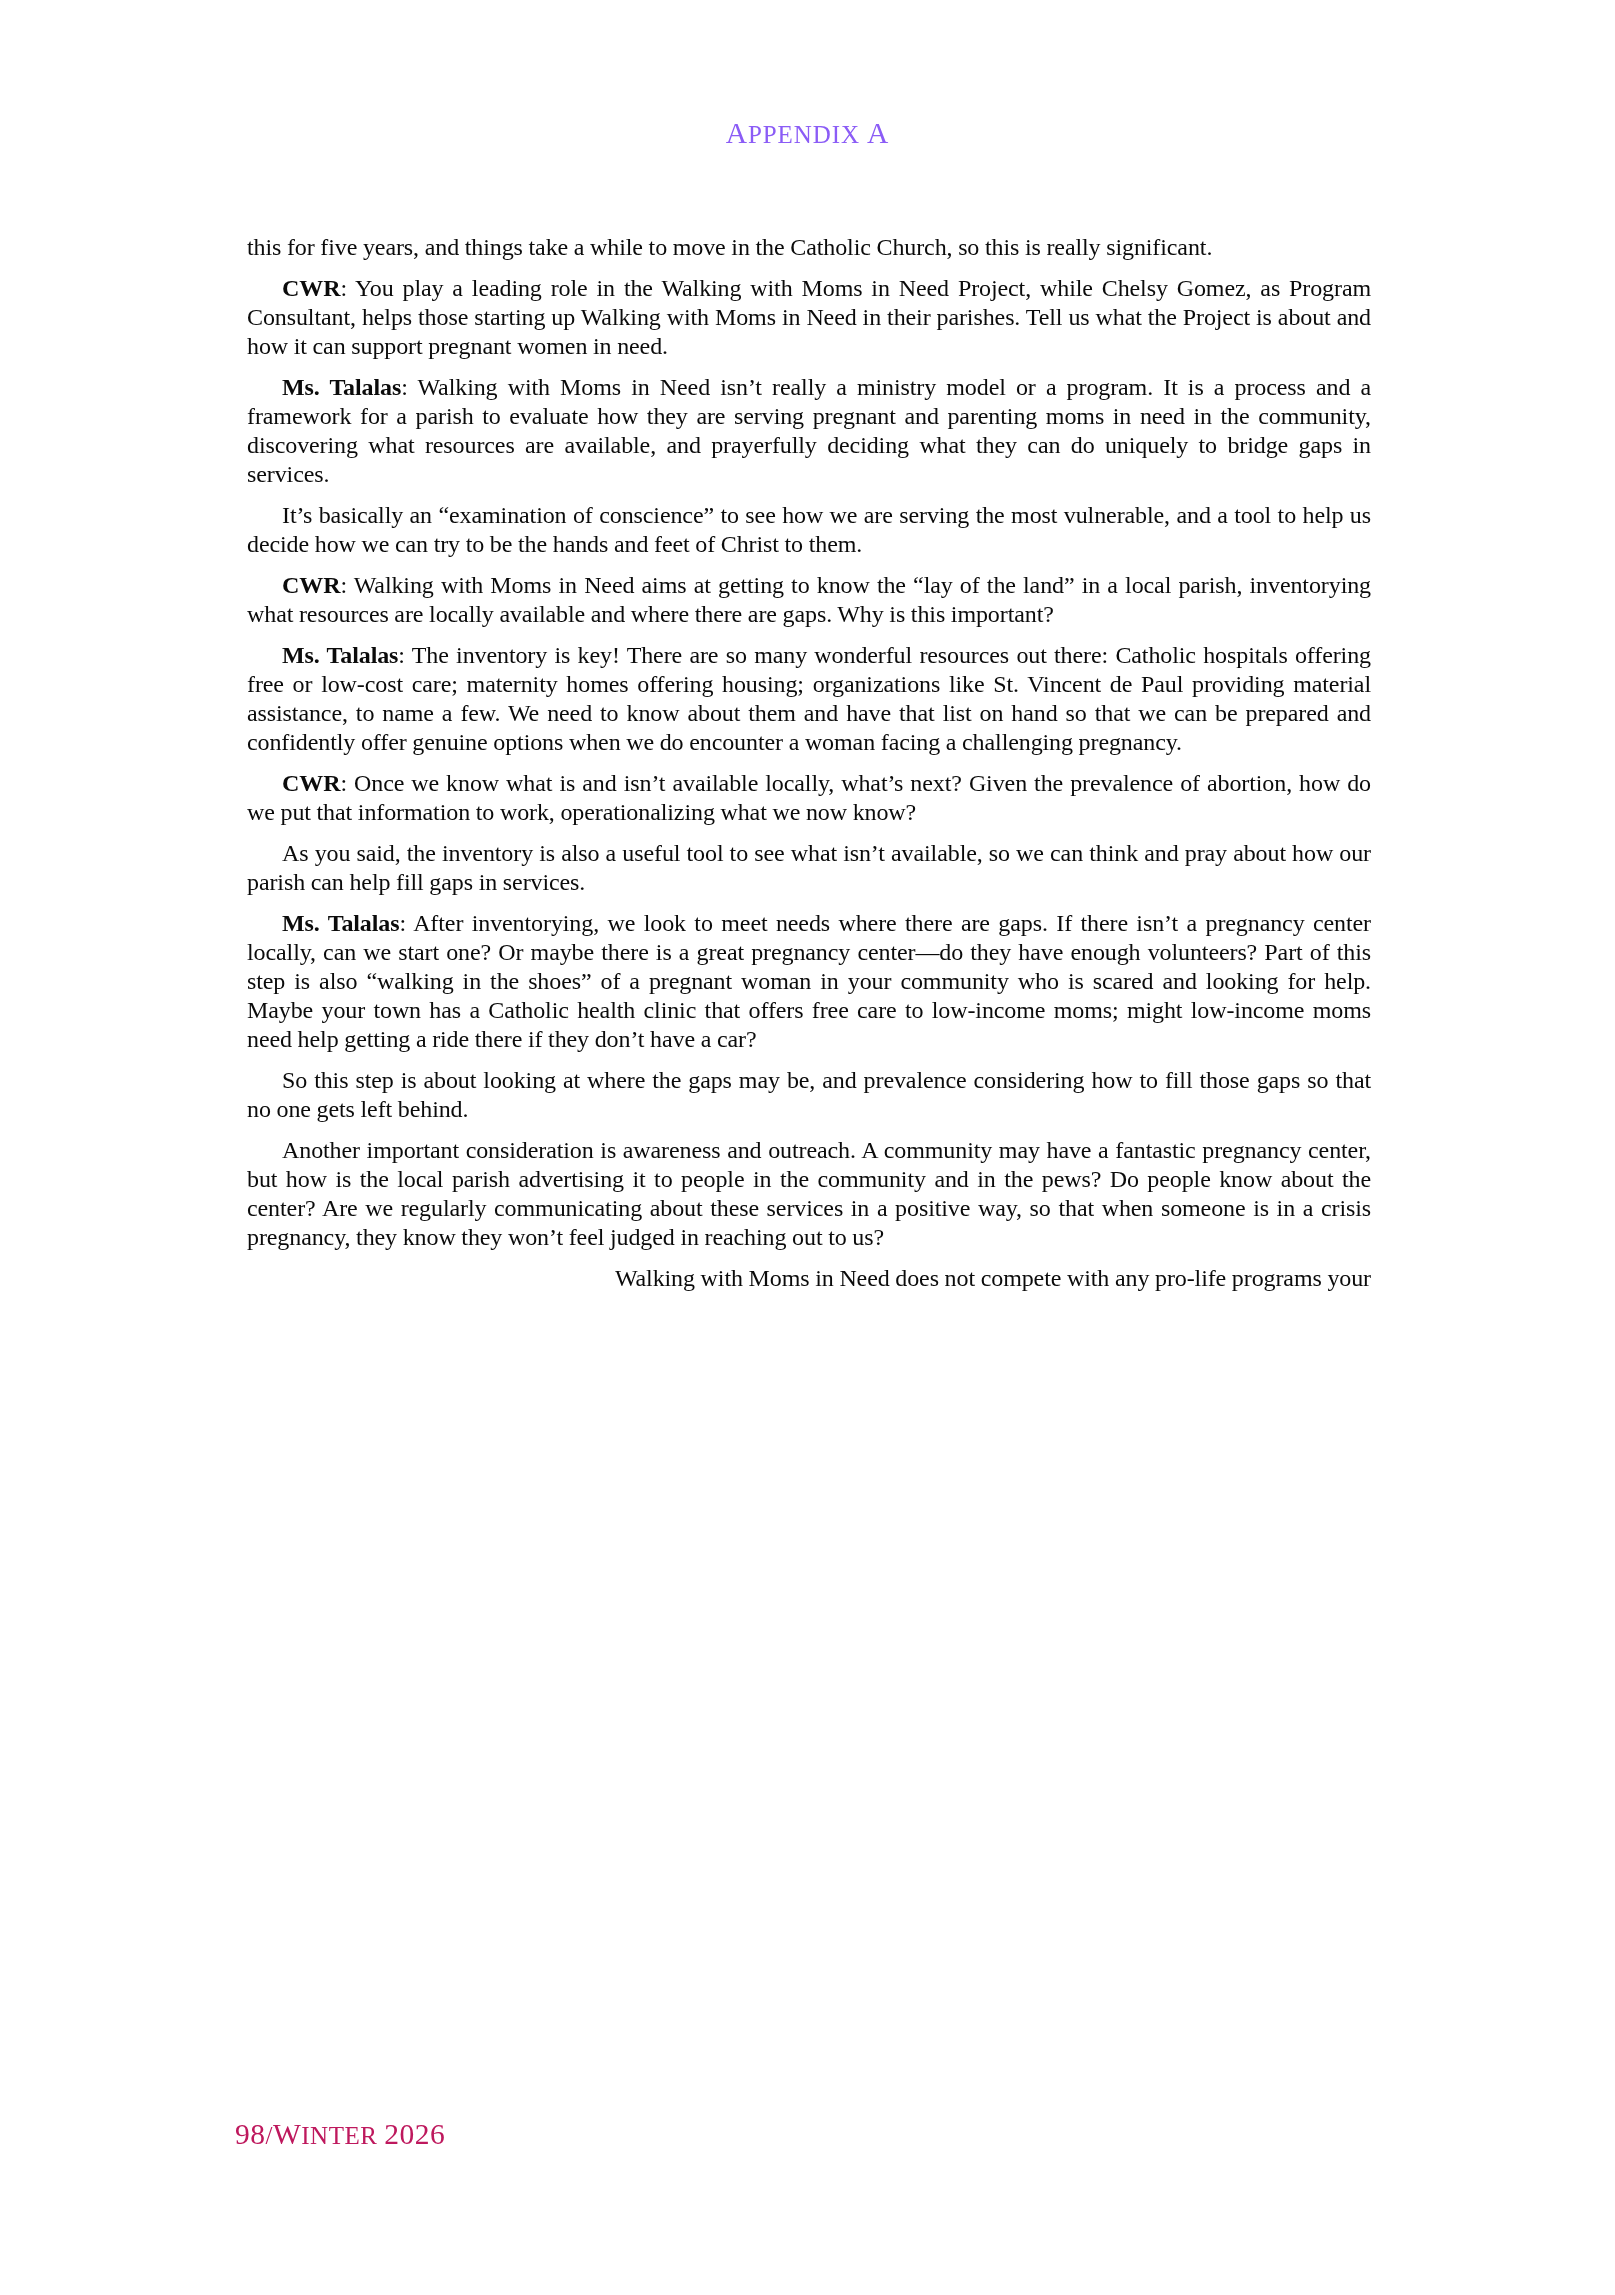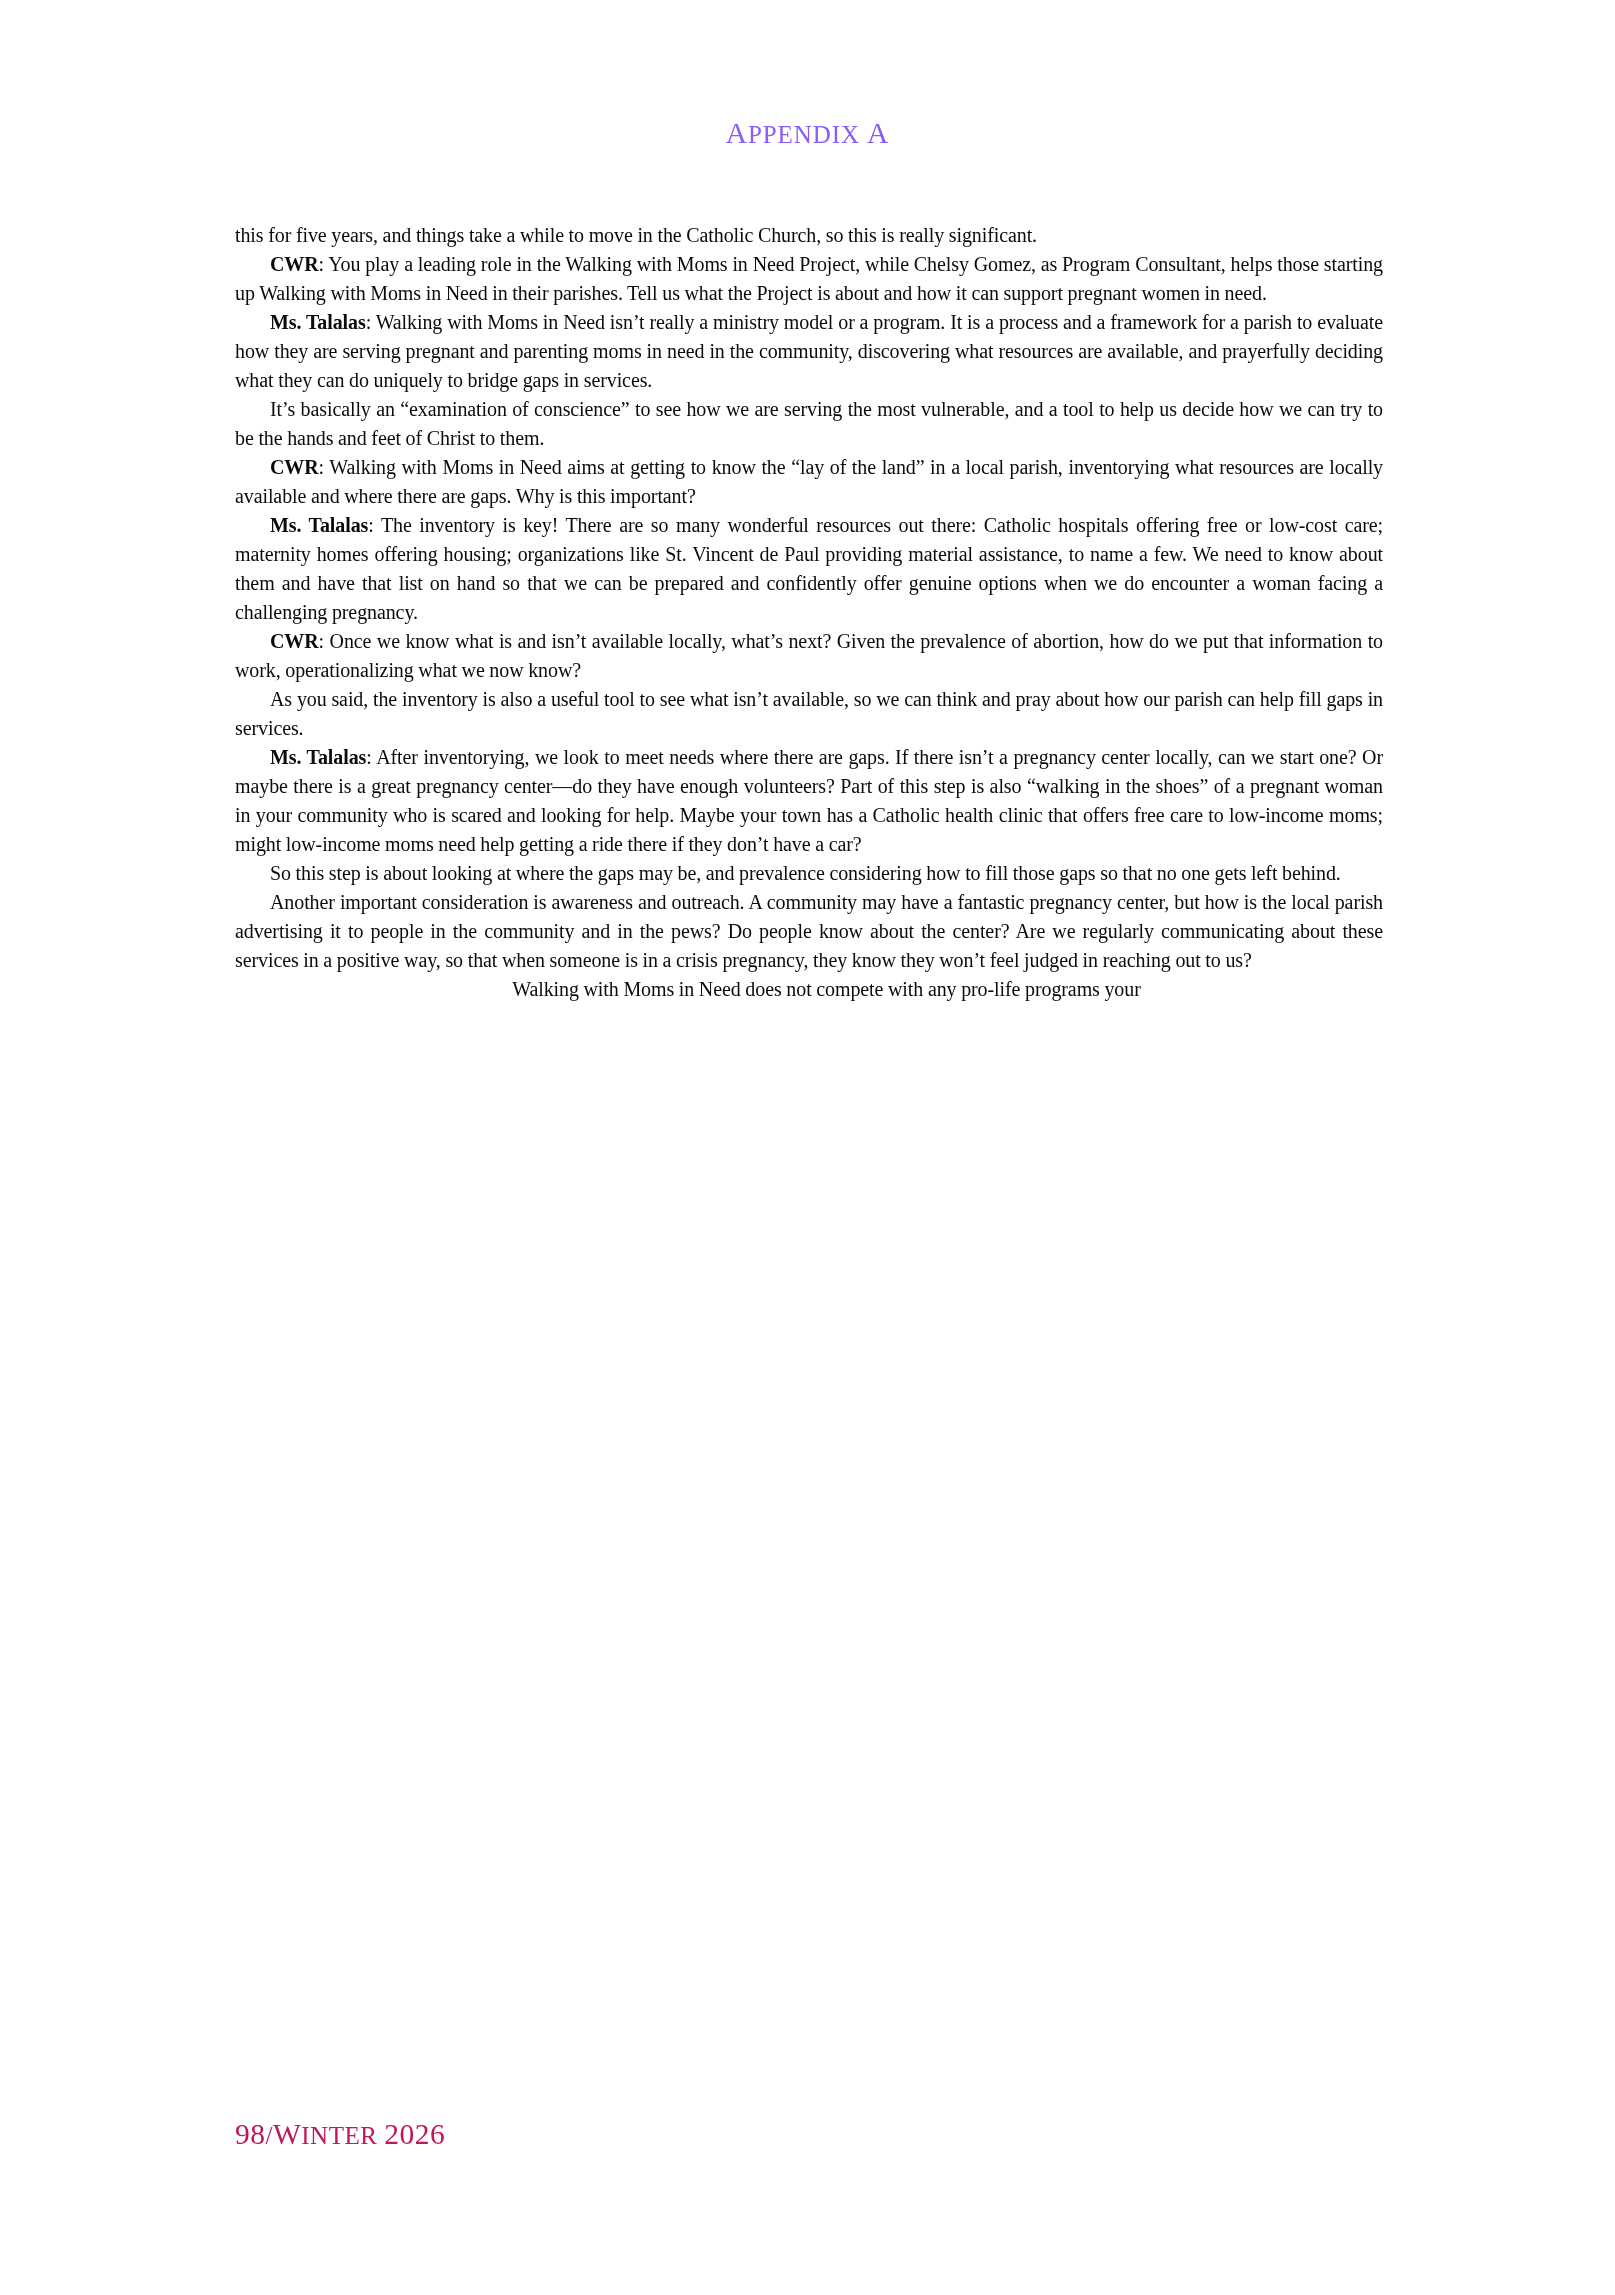--- a/index.html
+++ b/index.html
@@ -40,36 +40,36 @@
 
   
   .text-column {
     position: absolute;
     top: 221px;
     left: 235px;
     width: 1148px;
   }
 
   p.body-par {
-    margin: 0;
-    font-size: 20px;
+    margin: 12px;
+    font-size: 24px;
     line-height: 29px;
     text-align: justify;
     text-justify: inter-word;
     text-indent: 35px;
     color: #0b0b0b;
     letter-spacing: -0.1px;
     word-spacing: -0.2px;
     -webkit-font-smoothing: antialiased;
   }
   p.body-par.no-indent {
     text-indent: 0;
   }
   p.body-par:last-child {
-    text-align: center;
+    text-align: right;
   }
   .speaker {
     font-weight: bold;
   }
 
   
   .folio {
     position: absolute;
     left: 235px;
     top: 2118px;

